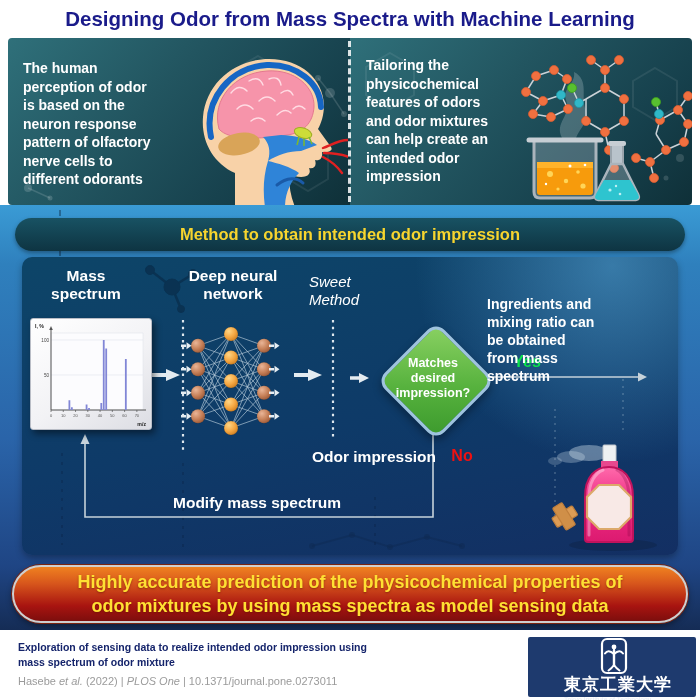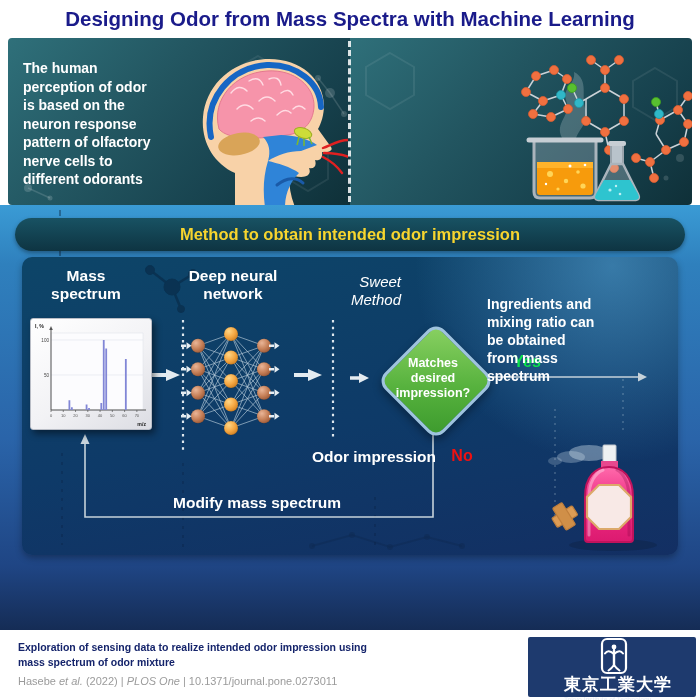--- a/index.html
+++ b/index.html
@@ -36,21 +36,21 @@
   .method-banner span{color:#f7d52e;font-size:16.5px;font-weight:bold;}
 
   .flow-panel{position:absolute;top:52px;left:22px;width:656px;height:298px;border-radius:10px;overflow:hidden;
     background:radial-gradient(circle at 90% 3%, rgba(90,170,220,0.55) 0%, rgba(90,170,220,0) 30%),
                linear-gradient(170deg,#0d4568 0%,#0e3a68 55%,#132f63 100%);
     box-shadow:0 3px 7px rgba(0,0,0,0.3);}
   .connectors{position:absolute;left:0;top:0;}
   .stage-label{position:absolute;color:#ffffff;font-weight:bold;font-size:15.5px;line-height:18px;text-align:center;}
   .ms-label{left:8px;top:10px;width:112px;}
   .dnn-label{left:146px;top:10px;width:130px;}
-  .impression-label{position:absolute;left:287px;top:16px;width:92px;text-align:right;color:#ffffff;font-style:italic;font-size:15px;line-height:18px;}
+  .impression-label{position:absolute;left:287px;top:16px;width:92px;text-align:left;color:#ffffff;font-style:italic;font-size:15px;line-height:18px;}
   .impression-label span{display:block;}
 
   .spectrum-card{position:absolute;left:8px;top:61px;width:120px;height:110px;border-radius:3px;
     background:linear-gradient(145deg,#ffffff 0%,#f2f2f5 55%,#dcdde3 100%);
     border:1px solid #b9bdc6;box-shadow:3px 4px 7px rgba(0,0,0,0.45);}
   #spectrum-svg{position:absolute;left:0;top:0;}
   #nn-svg{position:absolute;left:158px;top:66px;}
 
   .diamond-wrap{position:absolute;left:356px;top:66px;width:110px;height:110px;}
   .diamond-shape{position:absolute;left:16px;top:16px;width:78px;height:78px;transform:rotate(45deg);border-radius:12px;
@@ -139,20 +139,27 @@
       <svg class="teal-deco" width="342" height="167" viewBox="0 0 342 167">
         <g stroke="rgba(255,255,255,0.08)" stroke-width="2" fill="none">
           <path d="M40,15 l24,14 v28 l-24,14 l-24,-14 v-28 Z"></path>
           <path d="M305,30 l22,13 v26 l-22,13 l-22,-13 v-26 Z"></path>
         </g>
         <g fill="rgba(255,255,255,0.14)">
           <circle cx="330" cy="120" r="4"></circle>
             <circle cx="316" cy="140" r="2.5"></circle>
         </g>
       </svg>
+      <p class="intro-text pre">Tailoring the
+physicochemical
+features of odors
+and odor mixtures
+can help create an
+intended odor
+impression</p>
       <svg class="chem-art" width="182" height="157" viewBox="0 0 182 157">
         <path fill="rgba(230,240,246,0.22)" d="M52,90 C44,74 62,68 56,52 C52,40 66,36 64,24 C80,32 70,50 76,62 C80,72 70,80 66,90 Z"></path>
 
         <g stroke="#ccd3d8" stroke-width="1.5">
           <line x1="16" y1="44" x2="26" y2="28"></line>
             <line x1="26" y1="28" x2="44" y2="22"></line>
             <line x1="44" y1="22" x2="57" y2="31"></line>
           <line x1="57" y1="31" x2="51" y2="47"></line>
             <line x1="51" y1="47" x2="33" y2="53"></line>
             <line x1="33" y1="53" x2="16" y2="44"></line>
@@ -504,20 +511,24 @@
         <path d="M46,96 L46,58 C46,44 52,34 60,31" stroke="rgba(255,255,255,0.35)" stroke-width="3" fill="none" stroke-linecap="round"></path>
         <path d="M86,96 L86,58 C86,44 80,34 74,31" stroke="rgba(120,0,60,0.25)" stroke-width="3" fill="none" stroke-linecap="round"></path>
         <polygon points="56,46 76,46 88,58 88,78 76,90 56,90 44,78 44,58" fill="#f8e9e6" stroke="#dca96a" stroke-width="2.2"></polygon>
         <g transform="rotate(-32 22 78)">
           <rect x="10" y="72" width="24" height="11" rx="1.5" fill="#dd9c55" stroke="#c07f3c" stroke-width="1.2"></rect>
           <rect x="16" y="64" width="11" height="26" rx="1.5" fill="#d08f48" stroke="#c07f3c" stroke-width="1.2"></rect>
         </g>
       </svg>
     </div>
 
+    <div class="conclusion-banner">
+      <span class="pre">Highly accurate prediction of the physicochemical properties of
+odor mixtures by using mass spectra as model sensing data</span>
+    </div>
   </section>
 
   <footer class="pfooter">
     <div class="paper-title pre">Exploration of sensing data to realize intended odor impression using
 mass spectrum of odor mixture</div>
     <div class="citation" id="citation"><span>Hasebe </span><span class="it">et al.</span><span> (2022) | </span><span class="it">PLOS One</span><span> | 10.1371/journal.pone.0273011</span></div>
     <div class="logo-box">
       <svg class="logo-mark" width="28" height="38" viewBox="0 0 28 38">
         <rect x="2" y="2" width="24" height="34" rx="5" fill="none" stroke="#ffffff" stroke-width="2.2"></rect>
         <circle cx="14" cy="10" r="2.4" fill="#ffffff"></circle>

